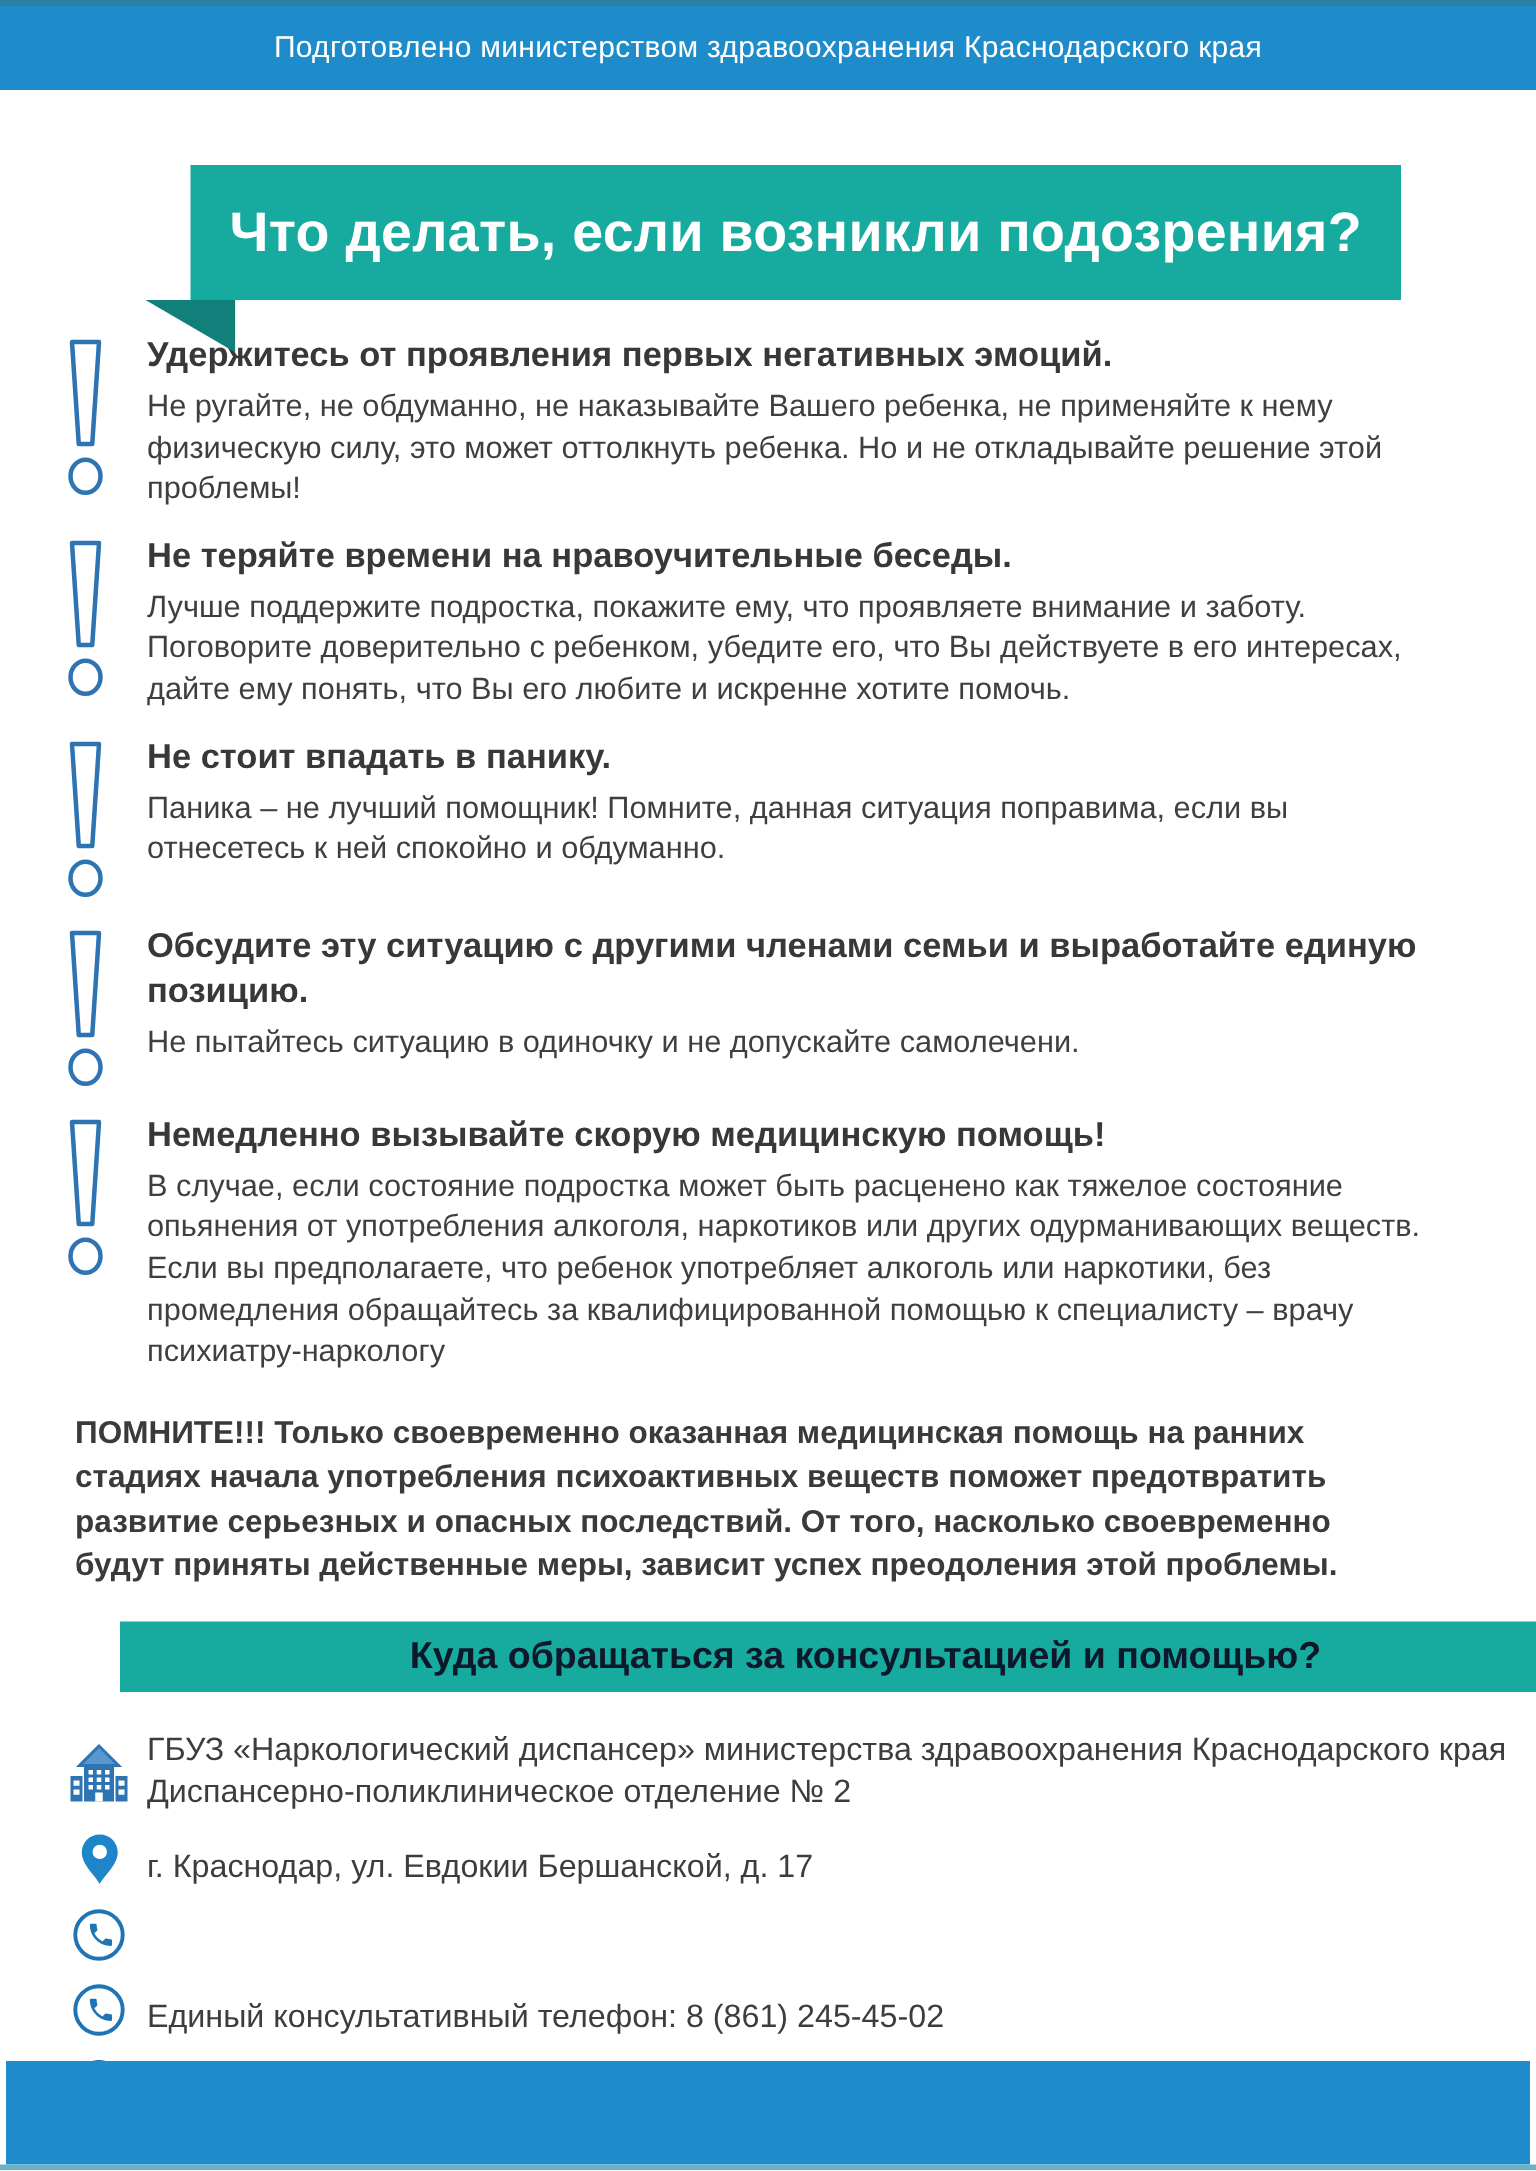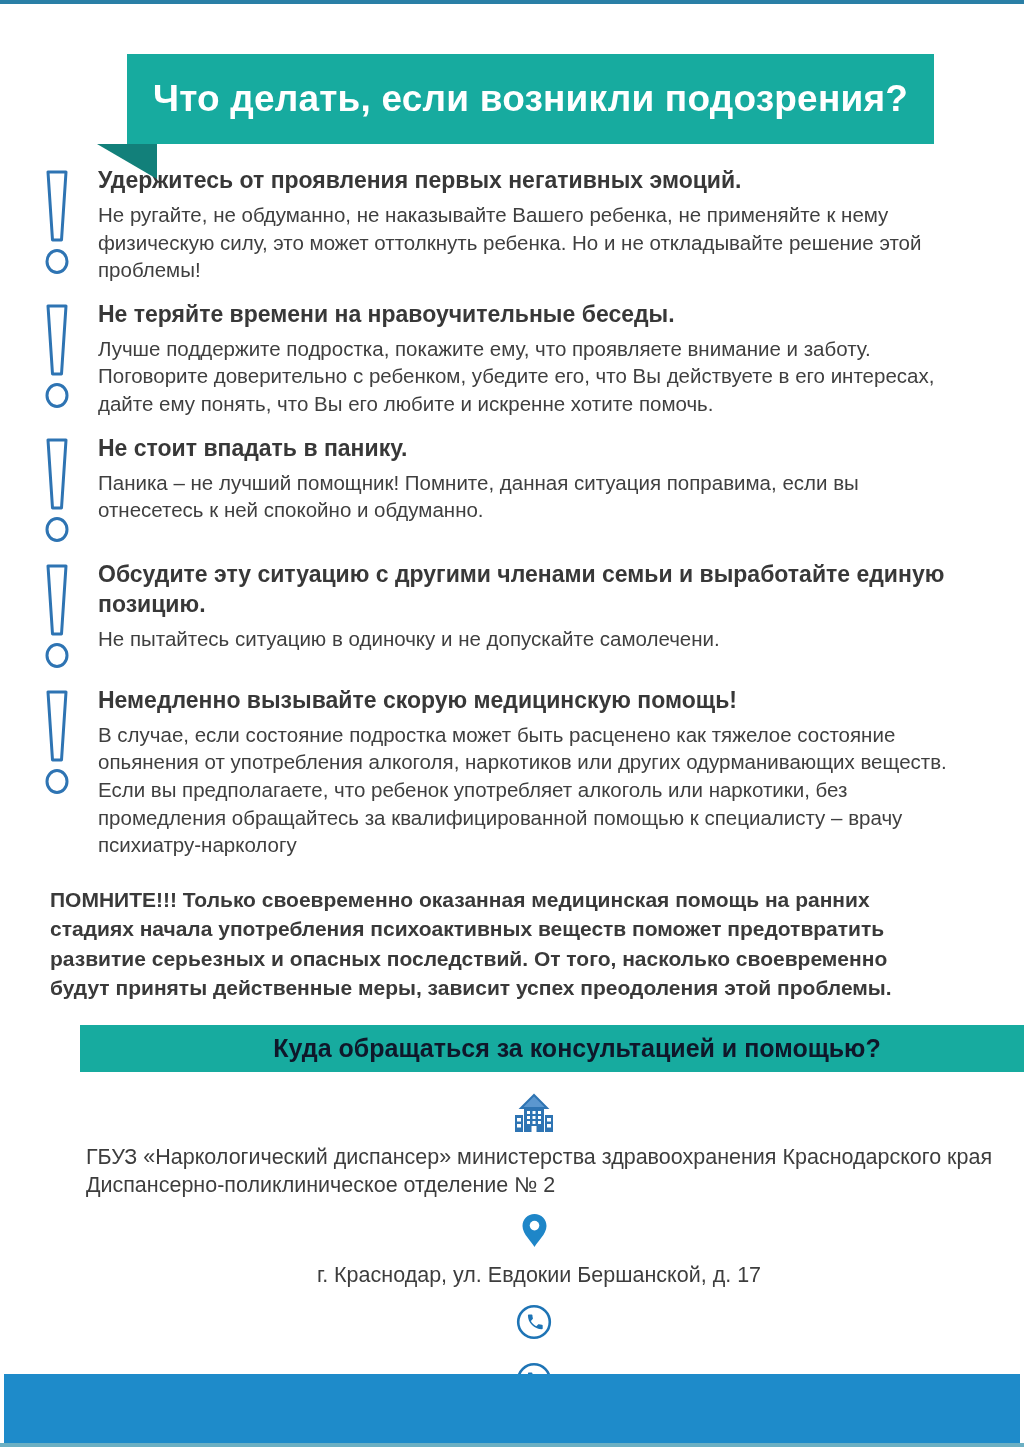--- a/index.html
+++ b/index.html
@@ -20,34 +20,37 @@
   .icon-col{flex:0 0 44px;width:44px;padding-top:4px;display:flex;justify-content:flex-start;}
   .text-col{margin-left:14px;width:866px;}
   .section h2{margin:0 0 5px;font-size:23px;line-height:1.3;color:#383838;font-weight:bold;}
   .section p{margin:0;font-size:20.5px;line-height:1.35;color:#3f3f3f;}
   
   .reminder{margin:26px 0 0 50px;width:845px;font-size:21px;line-height:1.4;font-weight:bold;color:#3a3a3a;}
   
   .banner{margin:22px 0 0 80px;width:994px;height:47px;background:#17ab9f;color:#0f172a;font-size:25px;font-weight:bold;display:flex;align-items:center;justify-content:center;}
   
   .contacts{margin:20px 0 0 44px;}
-  .contact-row{display:flex;align-items:center;margin-bottom:13px;flex-direction:column;}
+  .contact-row{display:flex;align-items:flex-end;margin-bottom:13px;}
   .contact-icon{flex:0 0 44px;width:44px;display:flex;justify-content:center;padding-top:1px;}
   .contact-text{margin-left:10px;font-size:21.5px;line-height:1.32;color:#3d3d3d;padding-top:4px;}
   
   .bottom-bar{position:absolute;left:4px;right:4px;bottom:4px;height:69px;background:#1e8bca;}
   .bottom-strip{position:absolute;left:0;right:0;bottom:0;height:4px;background:#6cb0c3;}
   svg{display:block;}
 </style>
 </head>
 <body>
 
 <div class="page">
 
   <div class="top-strip"></div>
+  <div class="top-bar">
+    <span>Подготовлено министерством здравоохранения Краснодарского края</span>
+  </div>
 
   <div class="title-wrap">
     <div class="title-block">
       <span>Что делать, если возникли подозрения?</span>
     </div>
     <div class="title-fold"></div>
   </div>
 
   <div class="sections">
 

